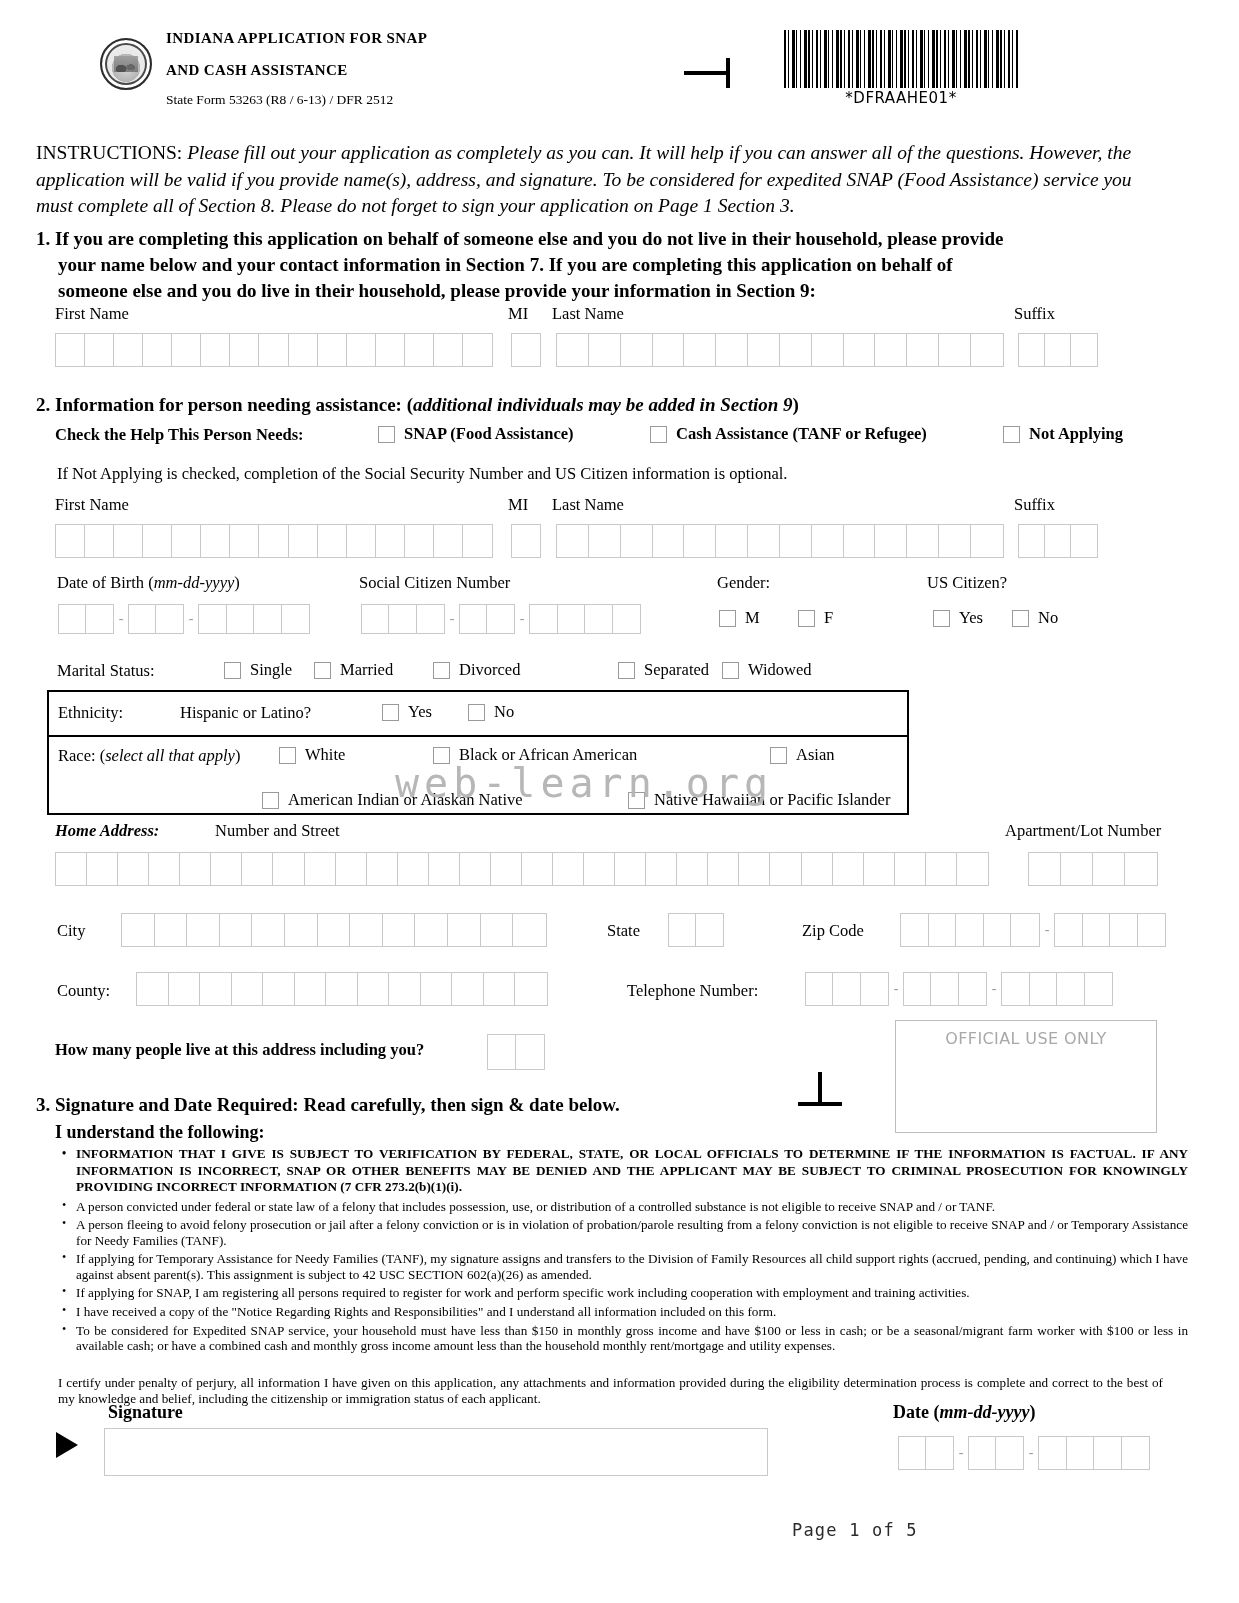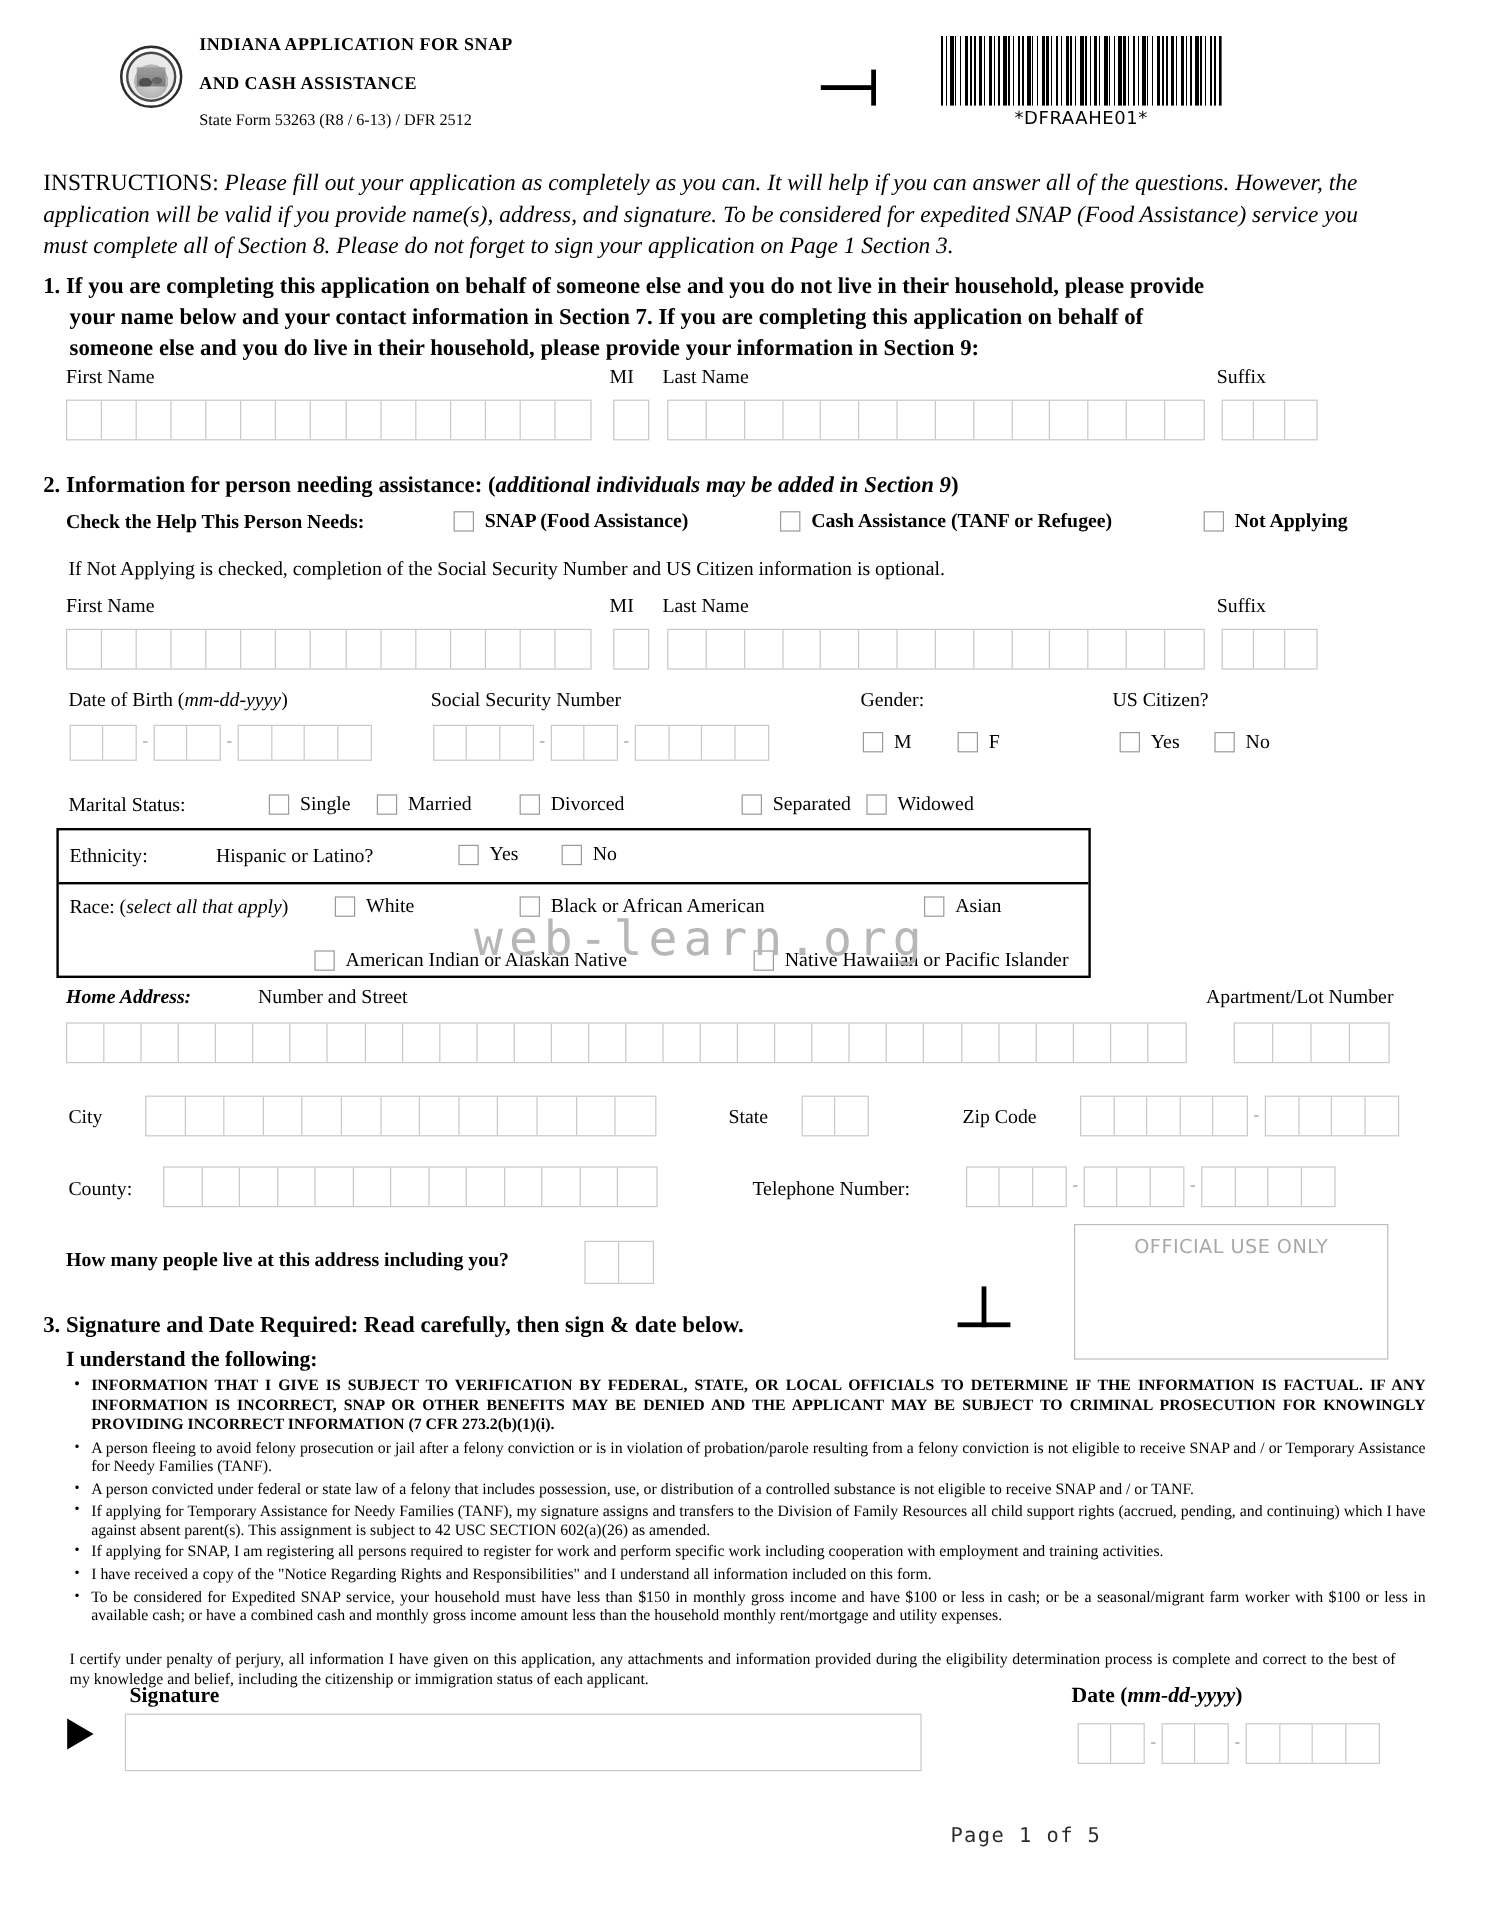--- a/index.html
+++ b/index.html
@@ -468,21 +468,21 @@
     </div>
   <div class="abs comb tall" id="s2-suffix" style="left:1018px; top:524px; width:80px;">
       <i style="width: 33.3333%;"></i>
       <i style="width: 33.3333%;"></i>
       <i style="width: 33.3333%;"></i>
     </div>
 
   <div class="abs lbl" style="left:57px; top:574px;">
     <span>Date of Birth (</span><span class="it">mm-dd-yyyy</span><span>)</span>
   </div>
-  <div class="abs lbl" style="left:359px; top:574px;">Social Security Number</div>
+  <div class="abs lbl" style="left:359px; top:574px;">Social Citizen Number</div>
   <div class="abs lbl" style="left:717px; top:574px;">Gender:</div>
   <div class="abs lbl" style="left:927px; top:574px;">US Citizen?</div>
 
   <div class="abs combgroup" style="left:58px; top:604px;">
     <div class="comb" id="dob-mm" style="width:56px;">
         <i style="width: 50%;"></i>
         <i style="width: 50%;"></i>
       </div>
     <span class="dash">-</span>
     <div class="comb" id="dob-dd" style="width:56px;">
@@ -726,22 +726,22 @@
 
   <div class="ouo">
     <div class="ouo-label">OFFICIAL USE ONLY</div>
   </div>
 
   <div class="sec3-head">3. Signature and Date Required: Read carefully, then sign &amp; date below.</div>
   <div class="understand">I understand the following:</div>
 
   <ul class="bullets">
     <li class="strong">INFORMATION THAT I GIVE IS SUBJECT TO VERIFICATION BY FEDERAL, STATE, OR LOCAL OFFICIALS TO DETERMINE IF THE INFORMATION IS FACTUAL. IF ANY INFORMATION IS INCORRECT, SNAP OR OTHER BENEFITS MAY BE DENIED AND THE APPLICANT MAY BE SUBJECT TO CRIMINAL PROSECUTION FOR KNOWINGLY PROVIDING INCORRECT INFORMATION (7 CFR 273.2(b)(1)(i).</li>
+    <li>A person convicted under federal or state law of a felony that includes possession, use, or distribution of a controlled substance is not eligible to receive SNAP and / or TANF.</li>
     <li>A person fleeing to avoid felony prosecution or jail after a felony conviction or is in violation of probation/parole resulting from a felony conviction is not eligible to receive SNAP and / or Temporary Assistance for Needy Families (TANF).</li>
-    <li>A person convicted under federal or state law of a felony that includes possession, use, or distribution of a controlled substance is not eligible to receive SNAP and / or TANF.</li>
     <li>If applying for Temporary Assistance for Needy Families (TANF), my signature assigns and transfers to the Division of Family Resources all child support rights (accrued, pending, and continuing) which I have against absent parent(s).   This assignment is subject to 42 USC SECTION 602(a)(26) as amended.</li>
     <li>If applying for SNAP, I am registering all persons required to register for work and perform specific work including cooperation with employment and training activities.</li>
     <li>I have received a copy of the "Notice Regarding Rights and Responsibilities" and I understand all information included on this form.</li>
     <li>To be considered for Expedited SNAP service, your household must have less than $150 in monthly gross income and have $100 or less in cash; or be a seasonal/migrant farm worker with $100 or less in available cash; or have a combined cash and monthly gross income amount less than the household monthly rent/mortgage and utility expenses.</li>
   </ul>
 
   <div class="certify">I certify under penalty of perjury, all information I have given on this application, any attachments and information provided during the eligibility determination process is complete and correct to the best of my knowledge and belief, including the citizenship or immigration status of each applicant.</div>
 
   <div class="sig-label">Signature</div>
   <div class="date-label">

